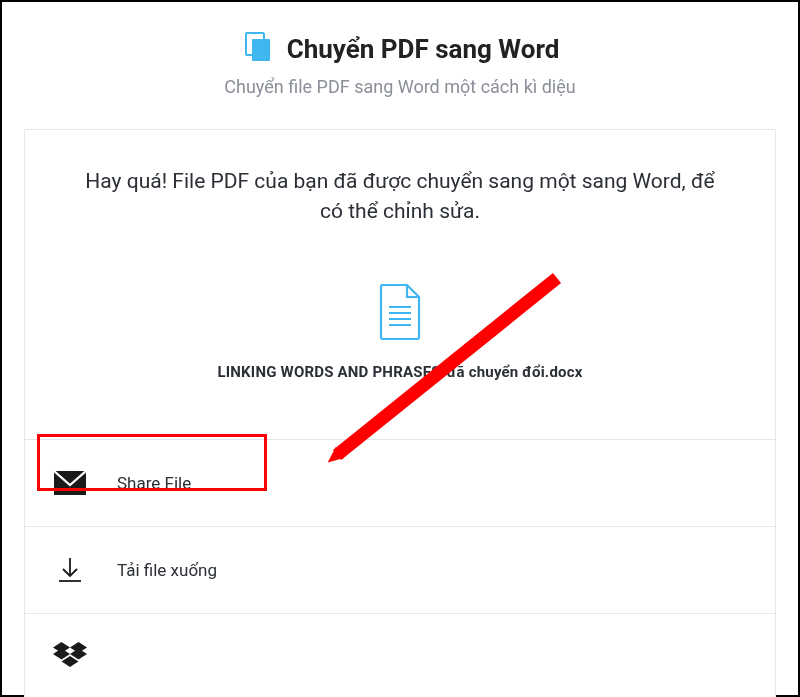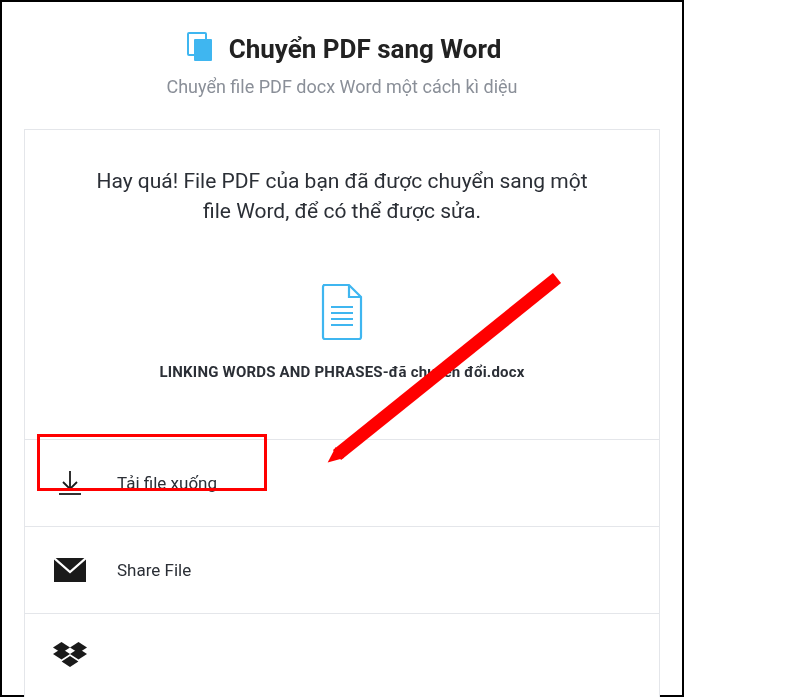--- a/index.html
+++ b/index.html
@@ -4,21 +4,21 @@
   <style>
     * { box-sizing: border-box; margin: 0; padding: 0; }
     body {
       font-family: -apple-system, BlinkMacSystemFont, "Segoe UI", Roboto, Helvetica, Arial, sans-serif;
       background: #fff;
       width: 800px;
       height: 697px;
       overflow: hidden;
     }
     .frame {
-      width: 684px;
+      width: 800px;
       height: 697px;
       border: 2px solid #000;
       background: #fff;
       padding: 28px 22px 0 22px;
       position: relative;
     }
     .header {
       text-align: center;
       margin-bottom: 32px;
     }
@@ -111,62 +111,62 @@
   <div class="header">
     <div class="header-title-row">
       <span class="icon">
         <svg width="34" height="34" viewBox="0 0 34 34">
           <rect x="5" y="3" width="18" height="22" rx="1" fill="none" stroke="#3fb6f0" stroke-width="2"></rect>
           <rect x="11" y="9" width="18" height="22" rx="1" fill="#3fb6f0"></rect>
         </svg>
       </span>
       <span class="header-title">Chuyển PDF sang Word</span>
     </div>
-    <div class="header-subtitle">Chuyển file PDF docx Word một cách kì diệu</div>
+    <div class="header-subtitle">Chuyển file PDF sang Word một cách kì diệu</div>
   </div>
 
   <div class="card">
 
     <div class="success-block">
-      <div class="success-text">Hay quá! File PDF của bạn đã được chuyển sang một file Word, để có thể được sửa.</div>
+      <div class="success-text">Hay quá! File PDF của bạn đã được chuyển sang một sang Word, để có thể chỉnh sửa.</div>
 
       <div class="file-block">
         <span class="icon">
           <svg width="46" height="58" viewBox="0 0 46 58">
             <path d="M4 2 H30 L42 14 V54 a2 2 0 0 1 -2 2 H6 a2 2 0 0 1 -2 -2 V4 a2 2 0 0 1 2 -2 Z" fill="none" stroke="#3fb6f0" stroke-width="2.2"></path>
             <path d="M30 2 V14 H42" fill="none" stroke="#3fb6f0" stroke-width="2.2"></path>
             <line x1="12" y1="24" x2="34" y2="24" stroke="#3fb6f0" stroke-width="2"></line>
             <line x1="12" y1="30" x2="34" y2="30" stroke="#3fb6f0" stroke-width="2"></line>
             <line x1="12" y1="36" x2="34" y2="36" stroke="#3fb6f0" stroke-width="2"></line>
             <line x1="12" y1="42" x2="34" y2="42" stroke="#3fb6f0" stroke-width="2"></line>
           </svg>
         </span>
         <div class="file-name">LINKING WORDS AND PHRASES-đã chuyển đổi.docx</div>
       </div>
     </div>
 
     <div class="action-row">
       <span class="action-icon">
+        <svg width="32" height="24" viewBox="0 0 32 24">
+          <rect x="0" y="0" width="32" height="24" fill="#1a1a1a"></rect>
+          <polyline points="0,0 16,14 32,0" fill="none" stroke="#fff" stroke-width="2.2"></polyline>
+        </svg>
+      </span>
+      <span class="action-label">Share File</span>
+    </div>
+
+    <div class="action-row">
+      <span class="action-icon">
         <svg width="30" height="30" viewBox="0 0 30 30">
           <line x1="15" y1="3" x2="15" y2="20" stroke="#1a1a1a" stroke-width="1.8"></line>
           <polyline points="8,14 15,21 22,14" fill="none" stroke="#1a1a1a" stroke-width="1.8"></polyline>
           <line x1="4" y1="26" x2="26" y2="26" stroke="#1a1a1a" stroke-width="1.8"></line>
         </svg>
       </span>
       <span class="action-label">Tải file xuống</span>
-    </div>
-
-    <div class="action-row">
-      <span class="action-icon">
-        <svg width="32" height="24" viewBox="0 0 32 24">
-          <rect x="0" y="0" width="32" height="24" fill="#1a1a1a"></rect>
-          <polyline points="0,0 16,14 32,0" fill="none" stroke="#fff" stroke-width="2.2"></polyline>
-        </svg>
-      </span>
-      <span class="action-label">Share File</span>
     </div>
 
     <div class="action-row">
       <span class="action-icon">
         <svg width="34" height="30" viewBox="0 0 34 30">
           <polygon points="8.5,0 0,5.5 8.5,11 17,5.5" fill="#1a1a1a"></polygon>
           <polygon points="25.5,0 17,5.5 25.5,11 34,5.5" fill="#1a1a1a"></polygon>
           <polygon points="0,12 8.5,17.5 17,12 8.5,6.5" fill="#1a1a1a"></polygon>
           <polygon points="17,12 25.5,17.5 34,12 25.5,6.5" fill="#1a1a1a"></polygon>
           <polygon points="8.6,19.5 17,25 25.4,19.5 17,14" fill="#1a1a1a"></polygon>

